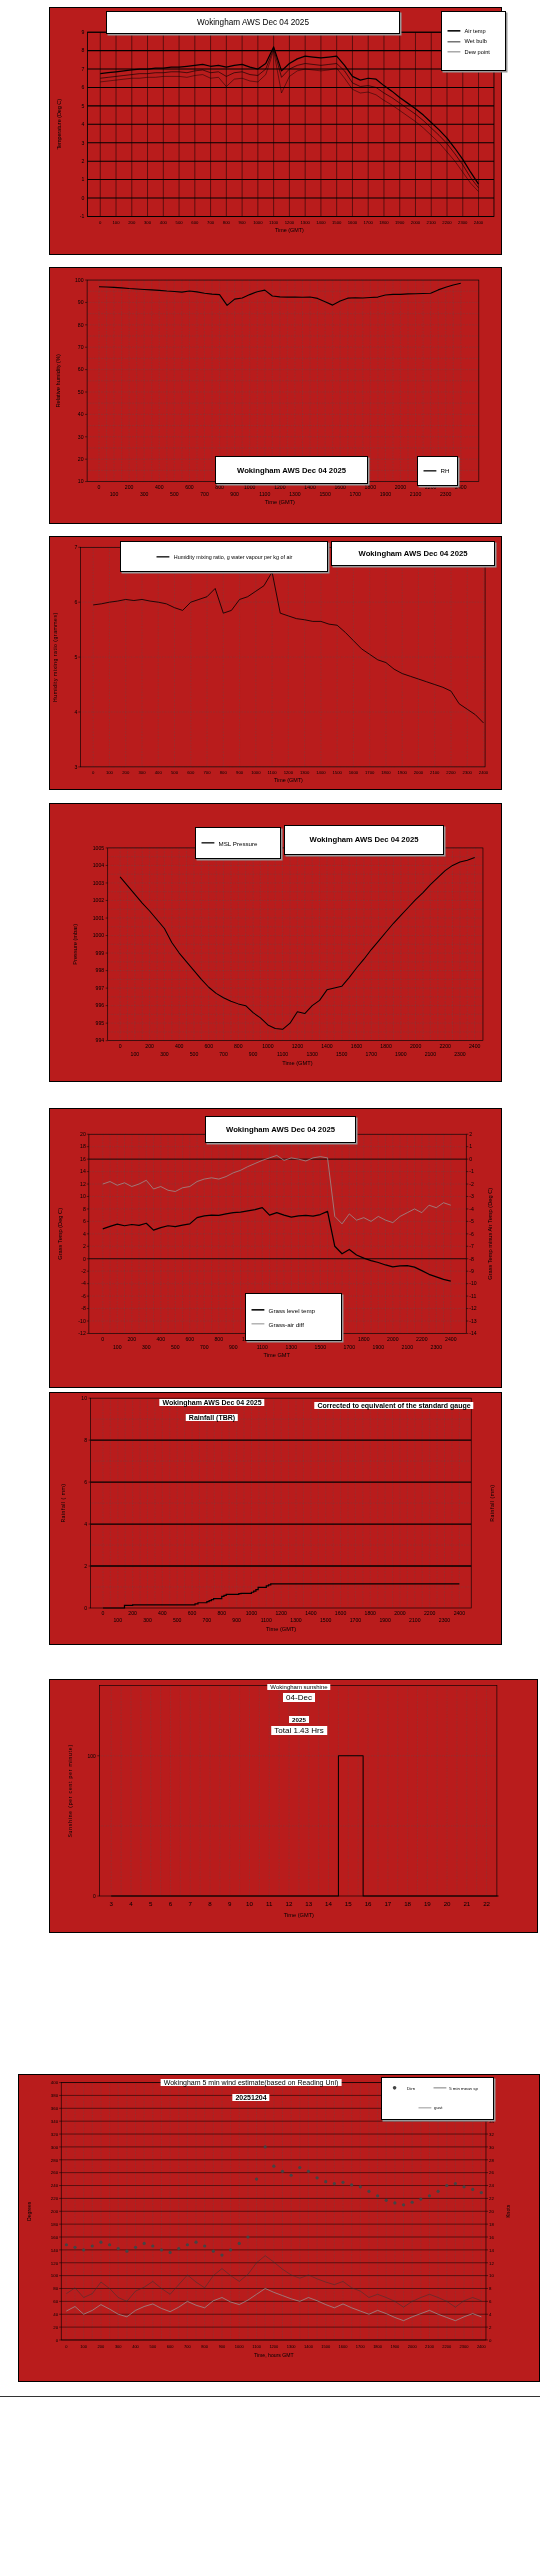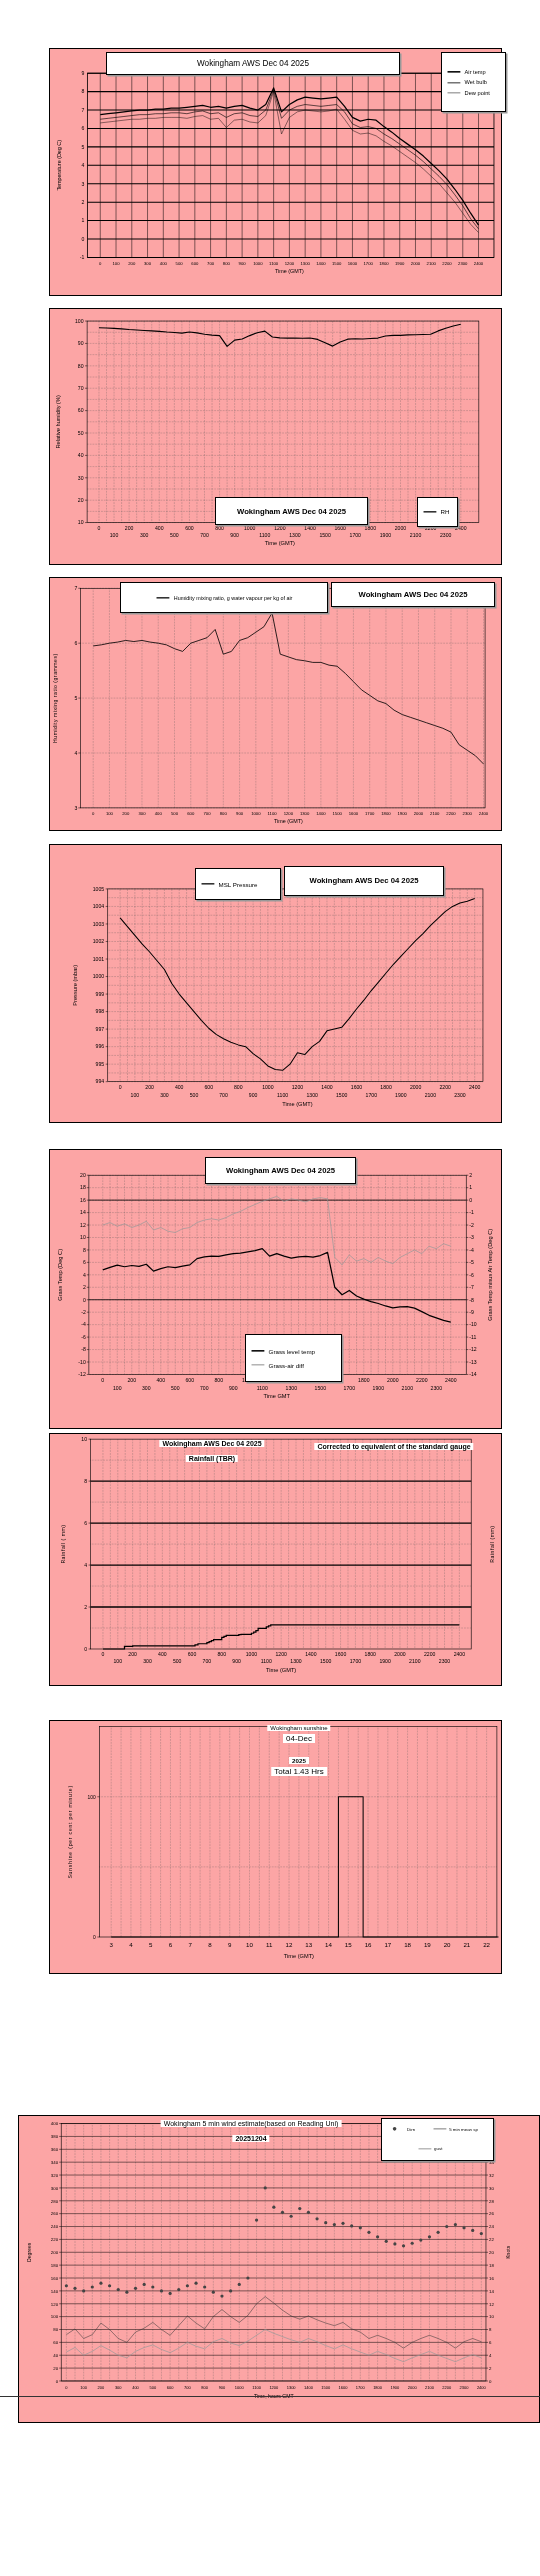--- a/index.html
+++ b/index.html
@@ -1,24 +1,24 @@
 <!DOCTYPE html>
 <html style="font-size:8.2px"><head>
 <meta charset="utf-8">
 <style>
   html,body{margin:0;padding:0;background:#fff;}
   body{width:541px;height:2620px;position:relative;font-family:"Liberation Sans",sans-serif;color:#000;}
-  .chart-box{position:absolute;background:#fca5a5;border:0.8px solid #000;margin-top:41px;}
+  .chart-box{position:absolute;background:#b91c1c;border:0.8px solid #000;}
   #box0{left:49px;top:7.2px;width:451px;height:246px;border-width:1px;}
   #box1{left:49px;top:267px;width:451px;height:255px;}
   #box2{left:49px;top:536px;width:451px;height:252px;}
   #box3{left:49px;top:803px;width:451px;height:277px;}
   #box4{left:49px;top:1108px;width:451px;height:278px;}
   #box5{left:49px;top:1392px;width:451px;height:251px;}
-  #box6{left:49px;top:1679px;width:451px;height:252px;}
+  #box6{left:49px;top:1679px;width:451px;height:252px;padding-left:36px;}
   #box7{left:18px;top:2074px;width:520px;height:306px;}
   .plot{position:absolute;left:0;top:0;}
   .tbox{position:absolute;background:#fff;border:0.5px solid #000;box-shadow:1.5px 1.5px 0 #999;
         display:flex;align-items:center;justify-content:center;text-align:center;white-space:nowrap;}
   .ttext{position:absolute;background:#fff;white-space:nowrap;transform:translateX(-50%);padding:0 3.1px;text-align:center;}
   .lgbox{position:absolute;background:#fff;border:0.5px solid #000;box-shadow:1.5px 1.5px 0 #999;
          display:flex;flex-direction:column;justify-content:center;padding:3.1px 4.6px;gap:4.6px;}
   .lg-row{display:flex;align-items:center;gap:3.6px;white-space:nowrap;}
   #t0{left:56px;top:3.1px;width:292px;height:20.6px;font-size:8.2px;}
   #lg0{left:391px;top:3.1px;width:54px;height:52px;font-size:5.7px;}

